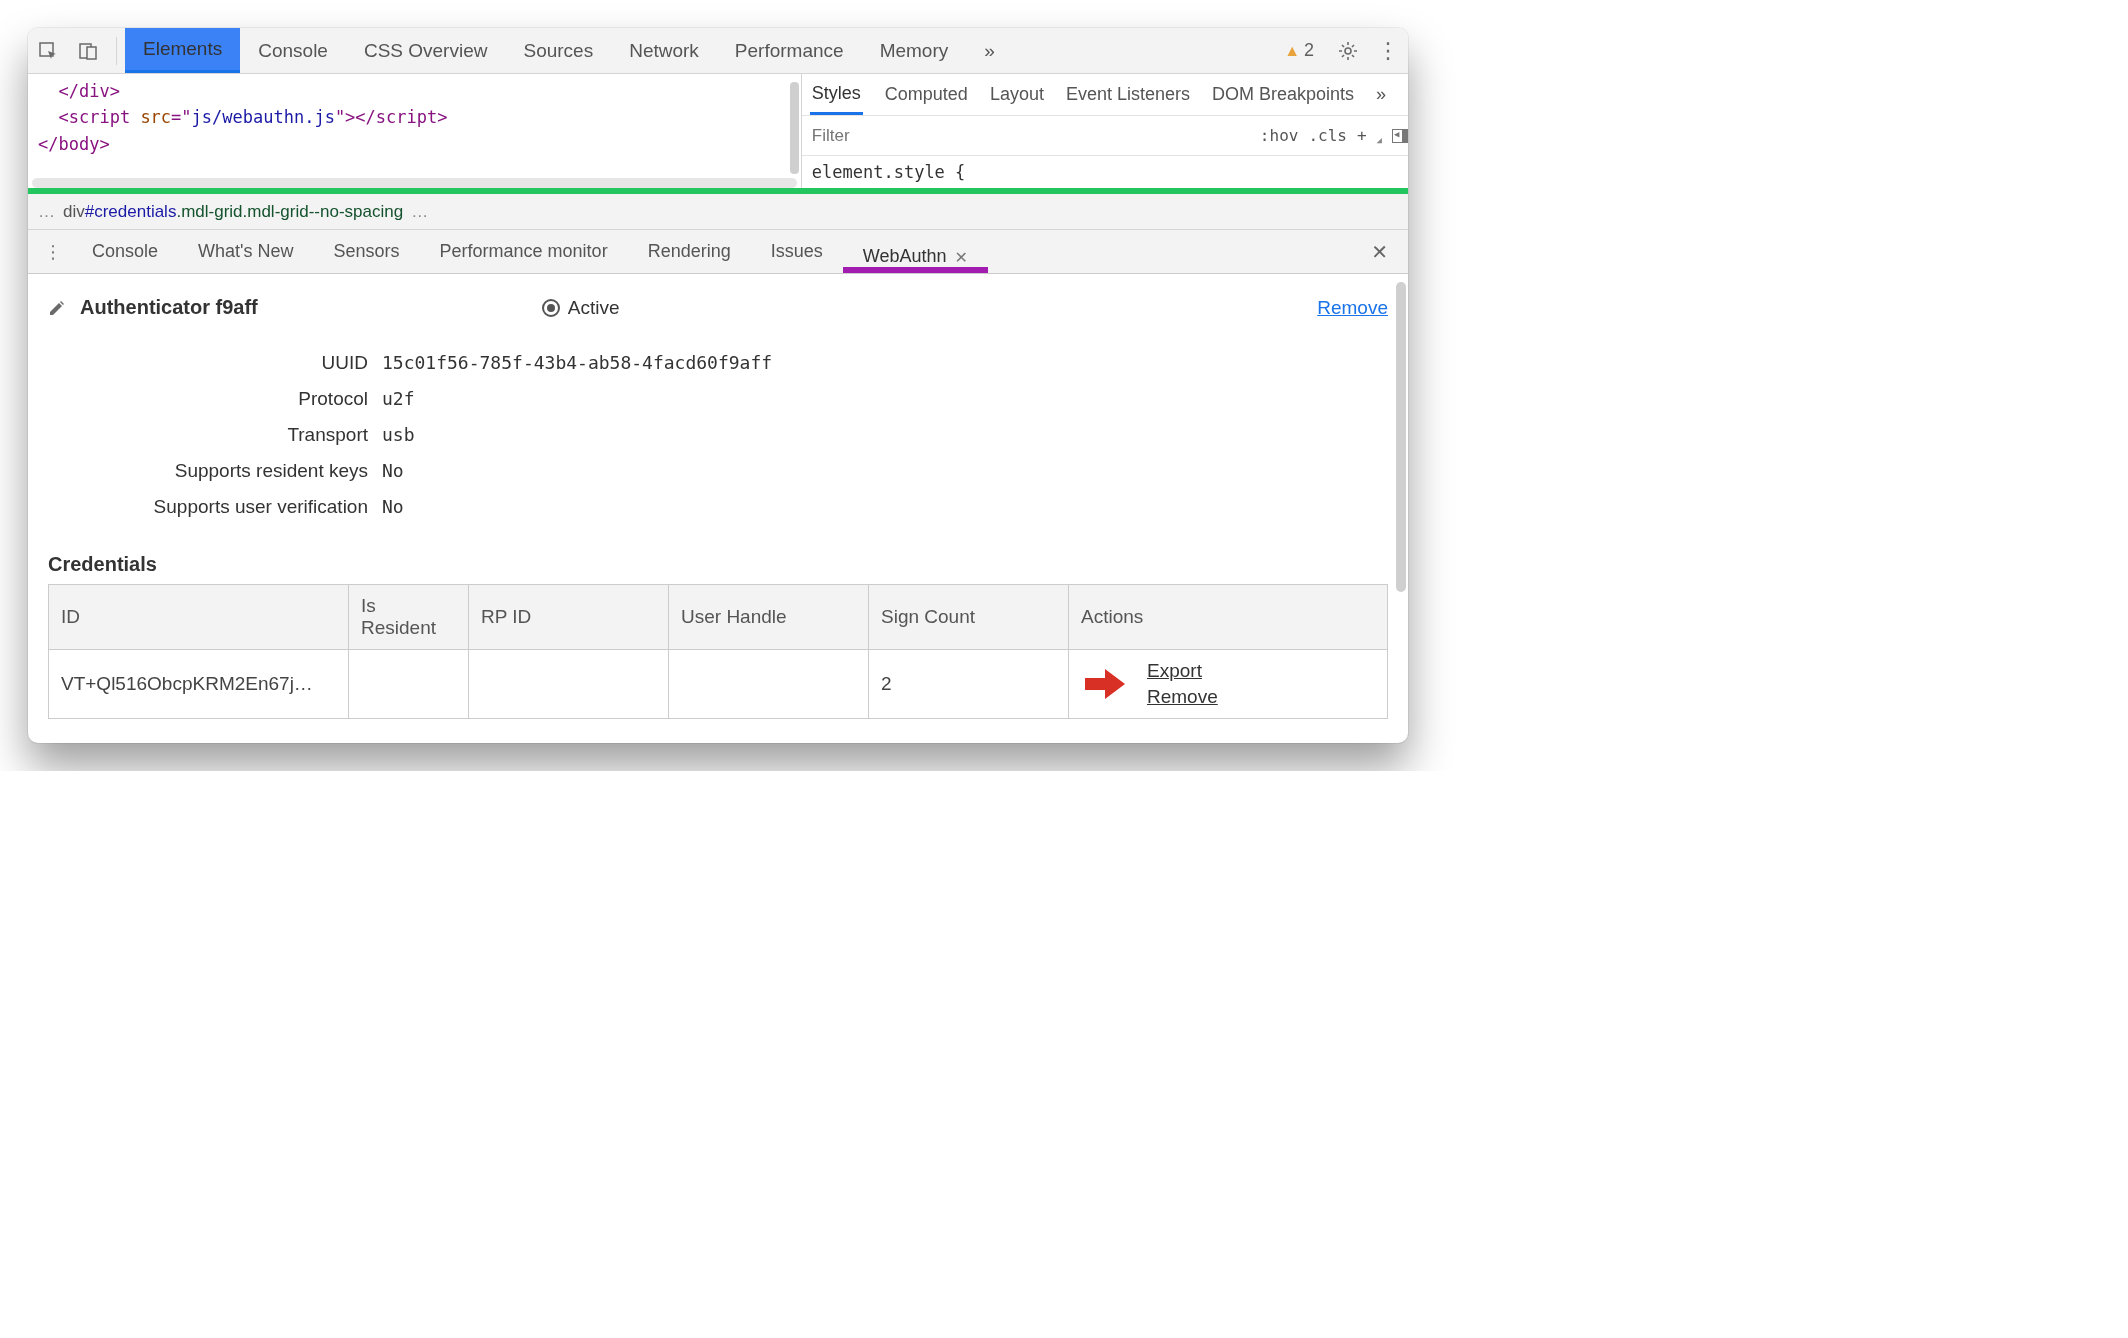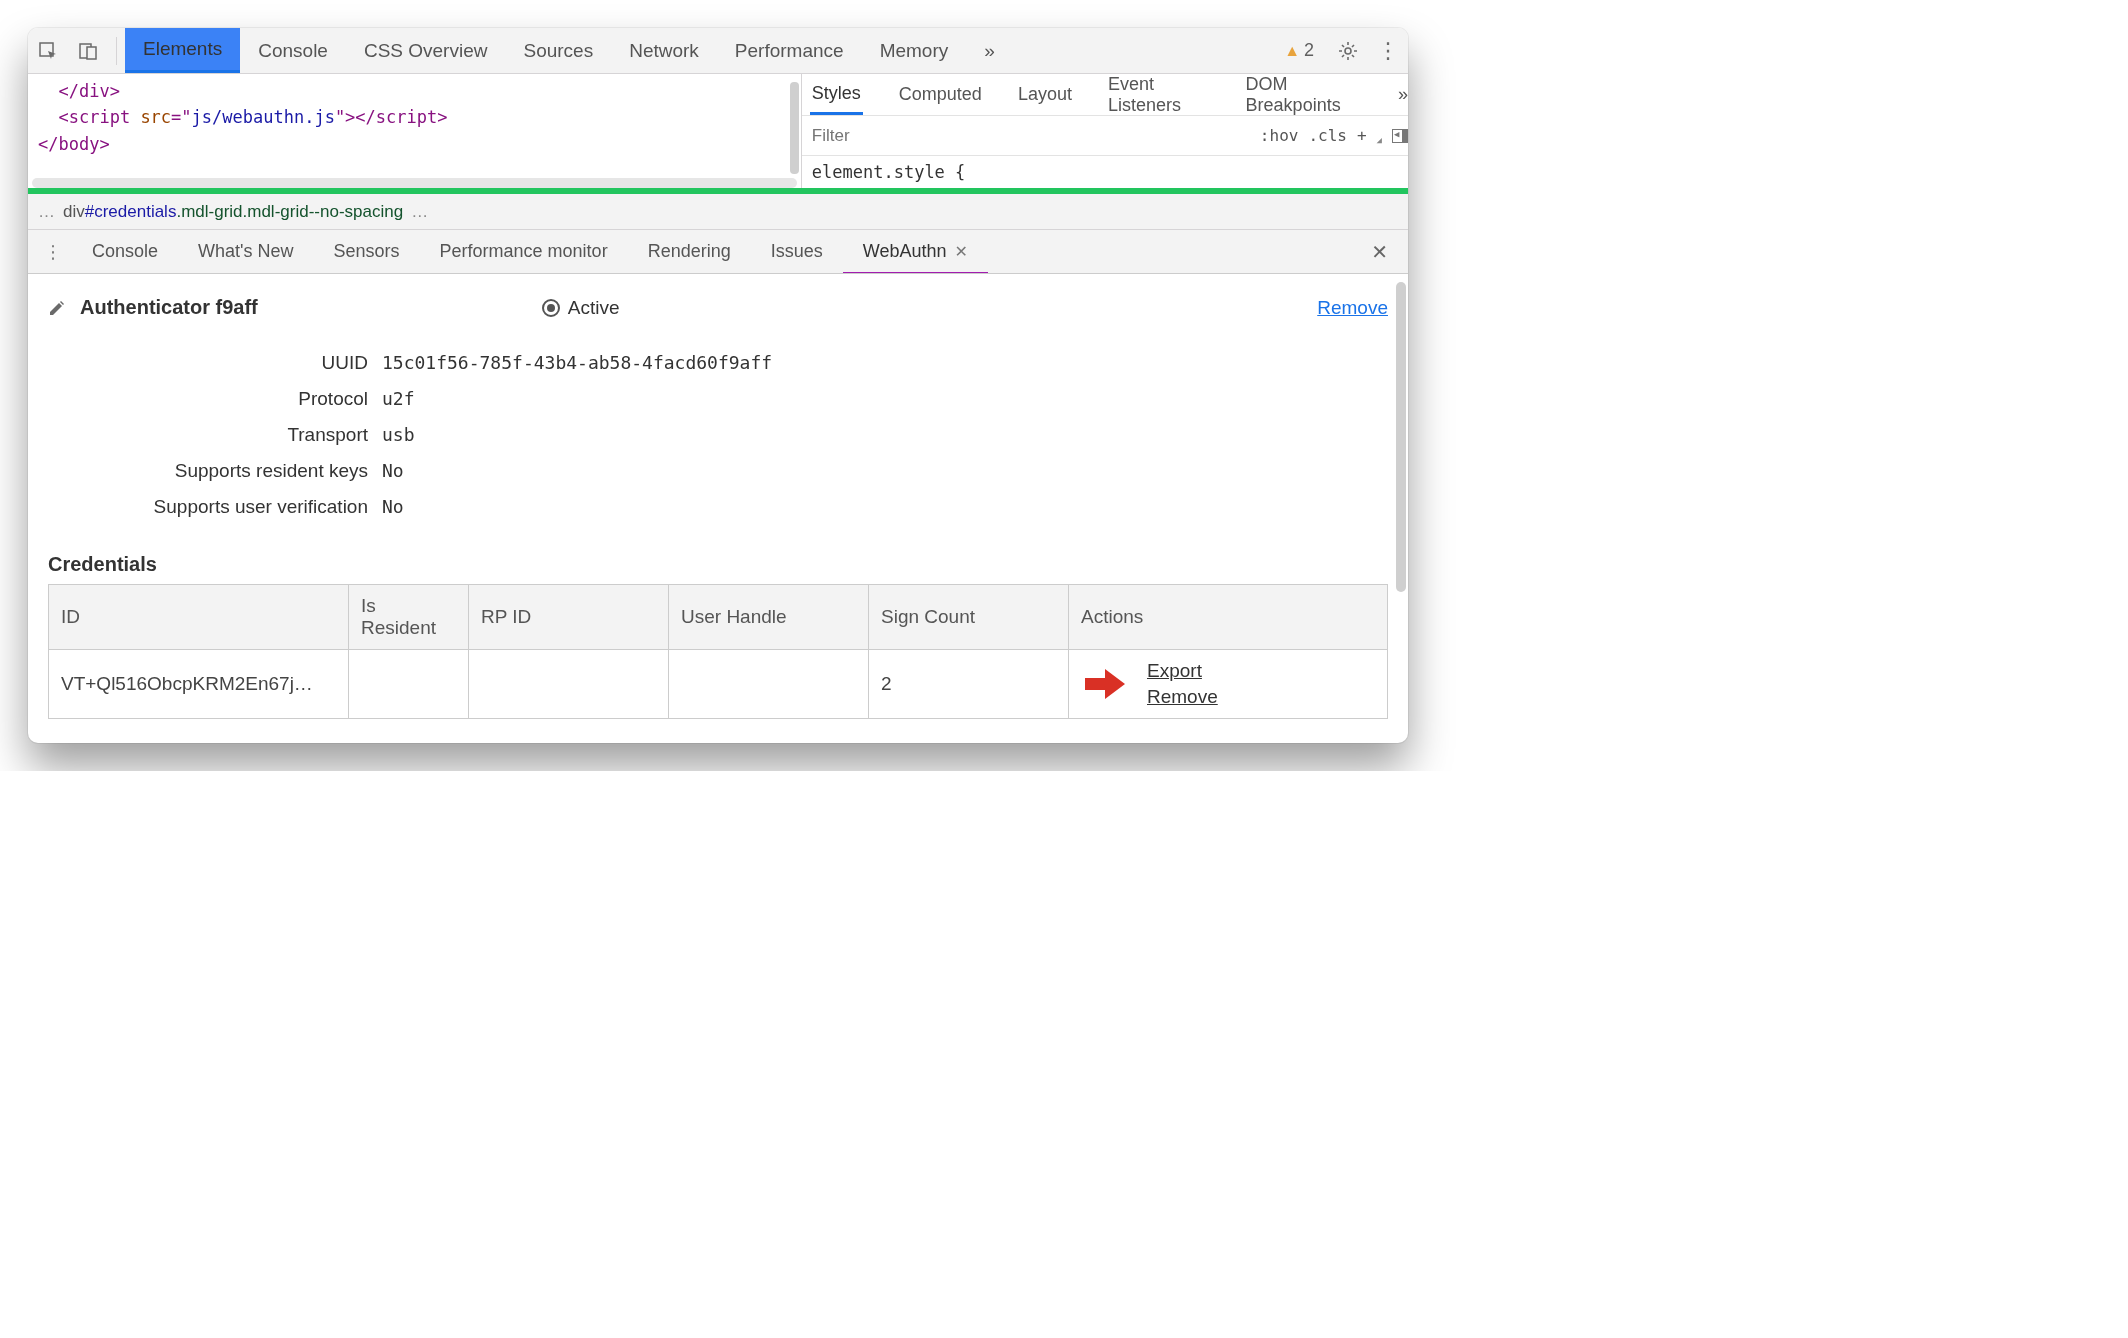--- a/index.html
+++ b/index.html
@@ -55,21 +55,21 @@
   border-bottom:6px solid #22c55e;
 }
 .code-pane { width:56%; padding:4px 10px 2px 10px; font-family: Menlo, Consolas, monospace; font-size:17px; line-height:1.55; position:relative; }
 .code-pane .tag { color:#881280; }
 .code-pane .attr { color:#994500; }
 .code-pane .val { color:#1a1aa6; }
 .code-pane pre { white-space:pre; }
 .code-scrollbar { position:absolute; bottom:0; left:4px; right:4px; height:10px; background:#e6e6e6; border-radius:5px; }
 .code-right-scroll { position:absolute; right:2px; top:8px; bottom:14px; width:9px; background:#cfcfcf; border-radius:4px; }
 .styles-pane { width:44%; border-left:1px solid #d6d4d6; }
-.styles-tabs { height:42px; display:flex; align-items:center; border-bottom:1px solid #e3e3e3; padding-left:8px; gap:36px; font-size:18px; color:#555; }
+.styles-tabs { height:42px; display:flex; align-items:center; border-bottom:1px solid #e3e3e3; padding-left:8px; gap:22px; font-size:18px; color:#555; }
 .styles-tabs .st.active { color:#333; border-bottom:3px solid #1a73e8; padding:8px 2px; }
 .styles-filter { height:40px; display:flex; align-items:center; border-bottom:1px solid #e3e3e3; }
 .styles-filter input { flex:1; border:none; padding:6px 10px; font-size:17px; color:#999; outline:none; }
 .styles-filter .btns { display:flex; gap:10px; color:#555; font-family:Menlo,monospace; font-size:16px; align-items:center; }
 .styles-filter .btns .resize { font-size:9px; color:#888; transform:translateY(4px); }
 .styles-filter .btns .panel-icon { border:1px solid #777; width:16px; height:14px; position:relative; }
 .styles-filter .btns .panel-icon::before { content:""; position:absolute; right:0; top:0; bottom:0; width:5px; background:#777; }
 .styles-filter .btns .panel-icon::after { content:"◀"; position:absolute; left:1px; top:-1px; font-size:9px; color:#777; }
 .element-style { padding:6px 10px; font-family:Menlo,monospace; font-size:17px; color:#333; }
 
@@ -80,21 +80,21 @@
 .breadcrumb .id { color:#1a1aa6; }
 .breadcrumb .cls { color:#14532d; }
 .breadcrumb .dots { color:#888; }
 
 
 .drawer-tabs {
   height:44px; display:flex; align-items:center; background:#f3f3f3; border-bottom:1px solid #ccc; padding:0 6px; font-size:18px; color:#555;
 }
 .drawer-tabs .kebab { padding:0 10px; color:#777; }
 .drawer-tabs .dt { padding:0 20px; cursor:pointer; display:flex; align-items:center; gap:6px; }
-.drawer-tabs .dt.active { color:#333; border-bottom:1px solid #a21caf; height:100%; align-items:center; }
+.drawer-tabs .dt.active { color:#333; border-bottom:6px solid #a21caf; height:100%; align-items:flex-end; }
 .drawer-tabs .spacer { flex:1; }
 .drawer-tabs .close { padding:0 14px; cursor:pointer; font-size:20px; color:#666; }
 
 
 .panel { padding:22px 20px 24px 20px; position:relative; }
 .auth-header { display:flex; align-items:center; gap:14px; }
 .pencil-icon { color:#6a6a6a; }
 .auth-title { font-weight:700; font-size:20px; }
 .radio-wrap { margin-left:270px; display:flex; align-items:center; gap:8px; font-size:19px; }
 .radio { width:18px; height:18px; border:2px solid #555; border-radius:50%; display:flex; align-items:center; justify-content:center; }

